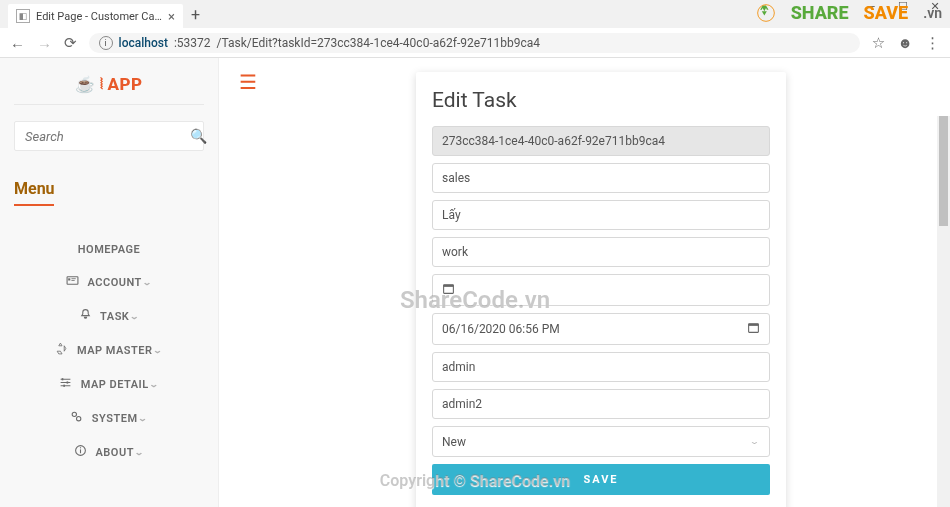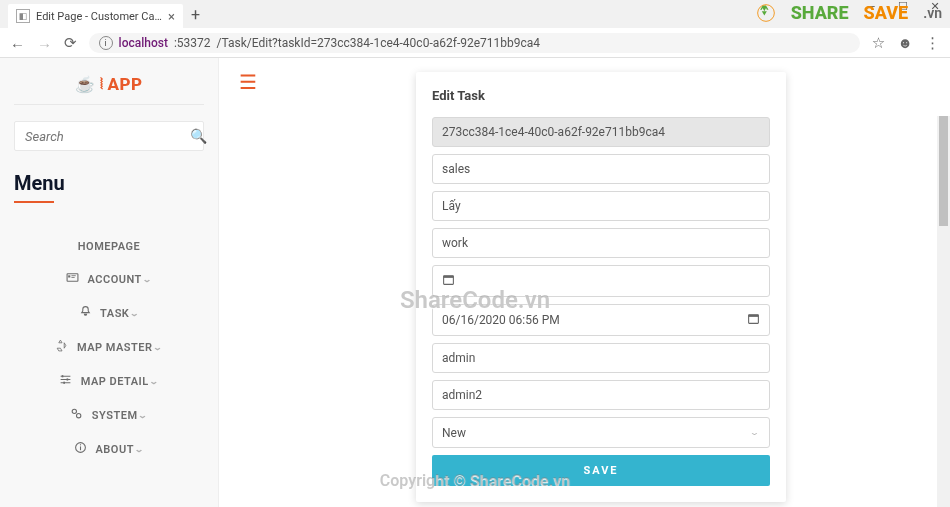--- a/index.html
+++ b/index.html
@@ -13,47 +13,47 @@
 .tab .tab-title { flex: 1; white-space: nowrap; overflow: hidden; text-overflow: ellipsis; }
 .tab .tab-close { font-size: 13px; color: #666; cursor: pointer; }
 .new-tab { padding: 2px 8px; font-size: 16px; color: #555; cursor: pointer; }
 .win-controls { position: absolute; right: 2px; top: 0; display: flex; gap: 6px; font-size: 11px; color: #555; }
 .win-controls span { width: 26px; text-align: center; cursor: pointer; }
 .addr-bar { height: 30px; display: flex; align-items: center; padding: 0 10px; gap: 12px; }
 .nav-ico { font-size: 15px; color: #666; cursor: pointer; }
 .nav-ico.disabled { color: #bbb; cursor: default; }
 .addr-box { flex: 1; display: flex; align-items: center; gap: 6px; background: #f5f5f5; border-radius: 14px; padding: 3px 10px; font-size: 12px; color: #555; }
 .addr-info { width: 14px; height: 14px; border: 1px solid #888; border-radius: 50%; display: inline-flex; align-items: center; justify-content: center; font-size: 9px; }
-.host { font-weight: 500; color: #701a75; }
+.host { font-weight: 500; color: #0c4a6e; }
 .addr-right { display: flex; gap: 12px; align-items: center; color: #666; }
 .addr-right span { cursor: pointer; font-size: 15px; }
 
 
 .page { display: flex; height: calc(507px - 58px); position: relative; background: #f8f8f8; }
 .sidebar { width: 218px; background: #f8f8f8; padding: 10px 14px; }
 .logo-box { text-align: center; padding: 6px 0 10px; border-bottom: 1px solid #e8e8e8; color: #e85a2a; font-weight: 800; font-size: 17px; letter-spacing: 0.5px; display: flex; align-items: center; justify-content: center; gap: 4px; }
 .logo-box .cup { font-size: 16px; }
 .logo-box .waves { font-size: 15px; }
 .search-wrap { margin: 16px 0; background: #fff; border: 1px solid #e8e8e8; border-radius: 2px; display: flex; align-items: center; padding: 6px 10px; }
 .search-input { flex: 1; border: none; outline: none; font-size: 13px; color: #a16207; background: transparent; font-style: italic; }
 .search-ico { color: #bbb; font-size: 14px; }
-.menu-title { margin-top: 20px; font-size: 20px; font-weight: 700; color: #0f172a; padding-bottom: 6px; position: relative; }
+.menu-title { margin-top: 28px; font-size: 16px; font-weight: 700; color: #a16207; padding-bottom: 6px; position: relative; }
 .menu-title::after { content: ""; display: block; width: 40px; height: 2px; background: #e85a2a; margin-top: 6px; }
 .menu-list { margin-top: 22px; }
 .menu-item { display: flex; align-items: center; justify-content: center; padding: 9px 0; color: #6c6c6c; font-size: 11px; font-weight: 600; letter-spacing: 0.5px; cursor: pointer; }
 .menu-item .mi-left { display: flex; align-items: center; gap: 8px; }
 .menu-item .mi-icon { font-size: 13px; width: 14px; text-align: center; }
 .menu-item .chevron { font-size: 12px; color: #b0b0b0; transform: scaleY(0.7); }
 
 
 .main { flex: 1; background: #fff; border-left: 1px solid #eee; position: relative; padding: 12px 20px; overflow-y: auto; }
 .burger { color: #e85a2a; font-size: 20px; position: absolute; left: 20px; top: 12px; cursor: pointer; }
 
 .form-panel { width: 370px; margin: 0 auto 0 177px; background: #fff; box-shadow: 0 2px 8px rgba(0,0,0,0.15); border-radius: 2px; padding: 16px; margin-top: 2px; }
-.form-title { font-size: 13px; font-weight: 700; color: #444; margin-bottom: 14px; }
+.form-title { font-size: 21px; font-weight: 400; color: #444; margin-bottom: 14px; }
 .form-field { display: flex; align-items: center; background: #fff; border: 1px solid #d8d8d8; border-radius: 3px; padding: 7px 9px; margin-bottom: 7px; font-size: 12px; color: #555; }
 .form-field.disabled { background: #e6e6e6; color: #666; }
 .form-field .input { flex: 1; border: none; outline: none; background: transparent; font-size: 12px; color: #555; }
 .form-field .cal-ico { font-size: 12px; color: #666; }
 .form-field.select::after { content: ""; }
 .form-field .sel-chev { color: #bbb; font-size: 13px; transform: scaleY(0.6); }
 .save-btn { background: #34b4cf; color: #fff; text-align: center; padding: 9px; font-size: 11px; font-weight: 700; letter-spacing: 2px; border-radius: 2px; margin-top: 2px; cursor: pointer; }
 
 
 .scrollbar-track { position: absolute; right: 0; top: 58px; width: 13px; height: calc(507px - 58px); background: #f1f1f1; }

